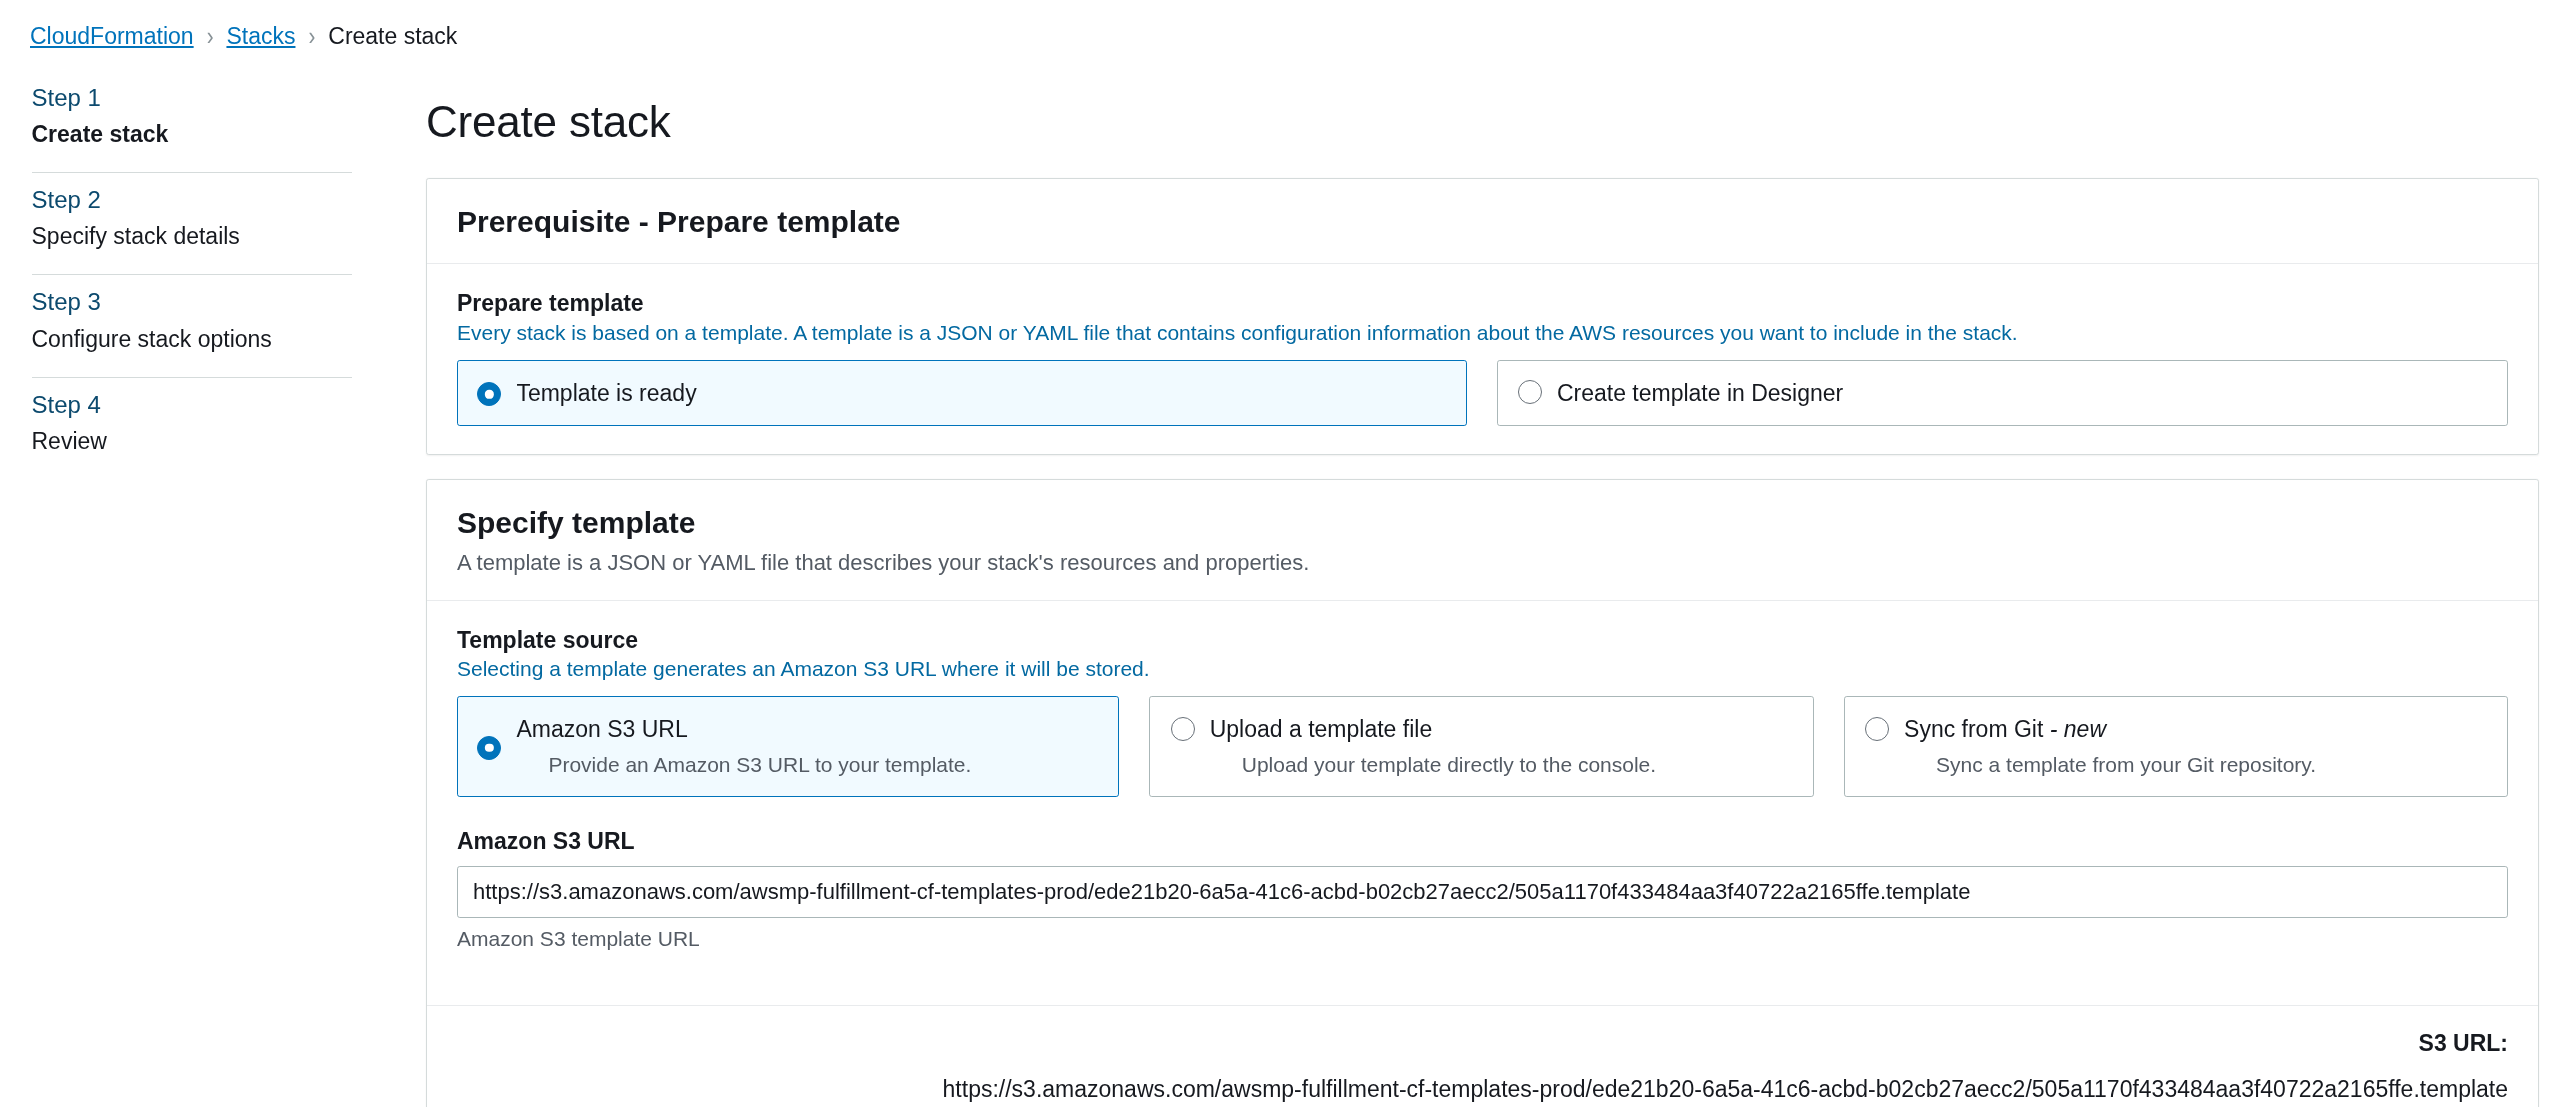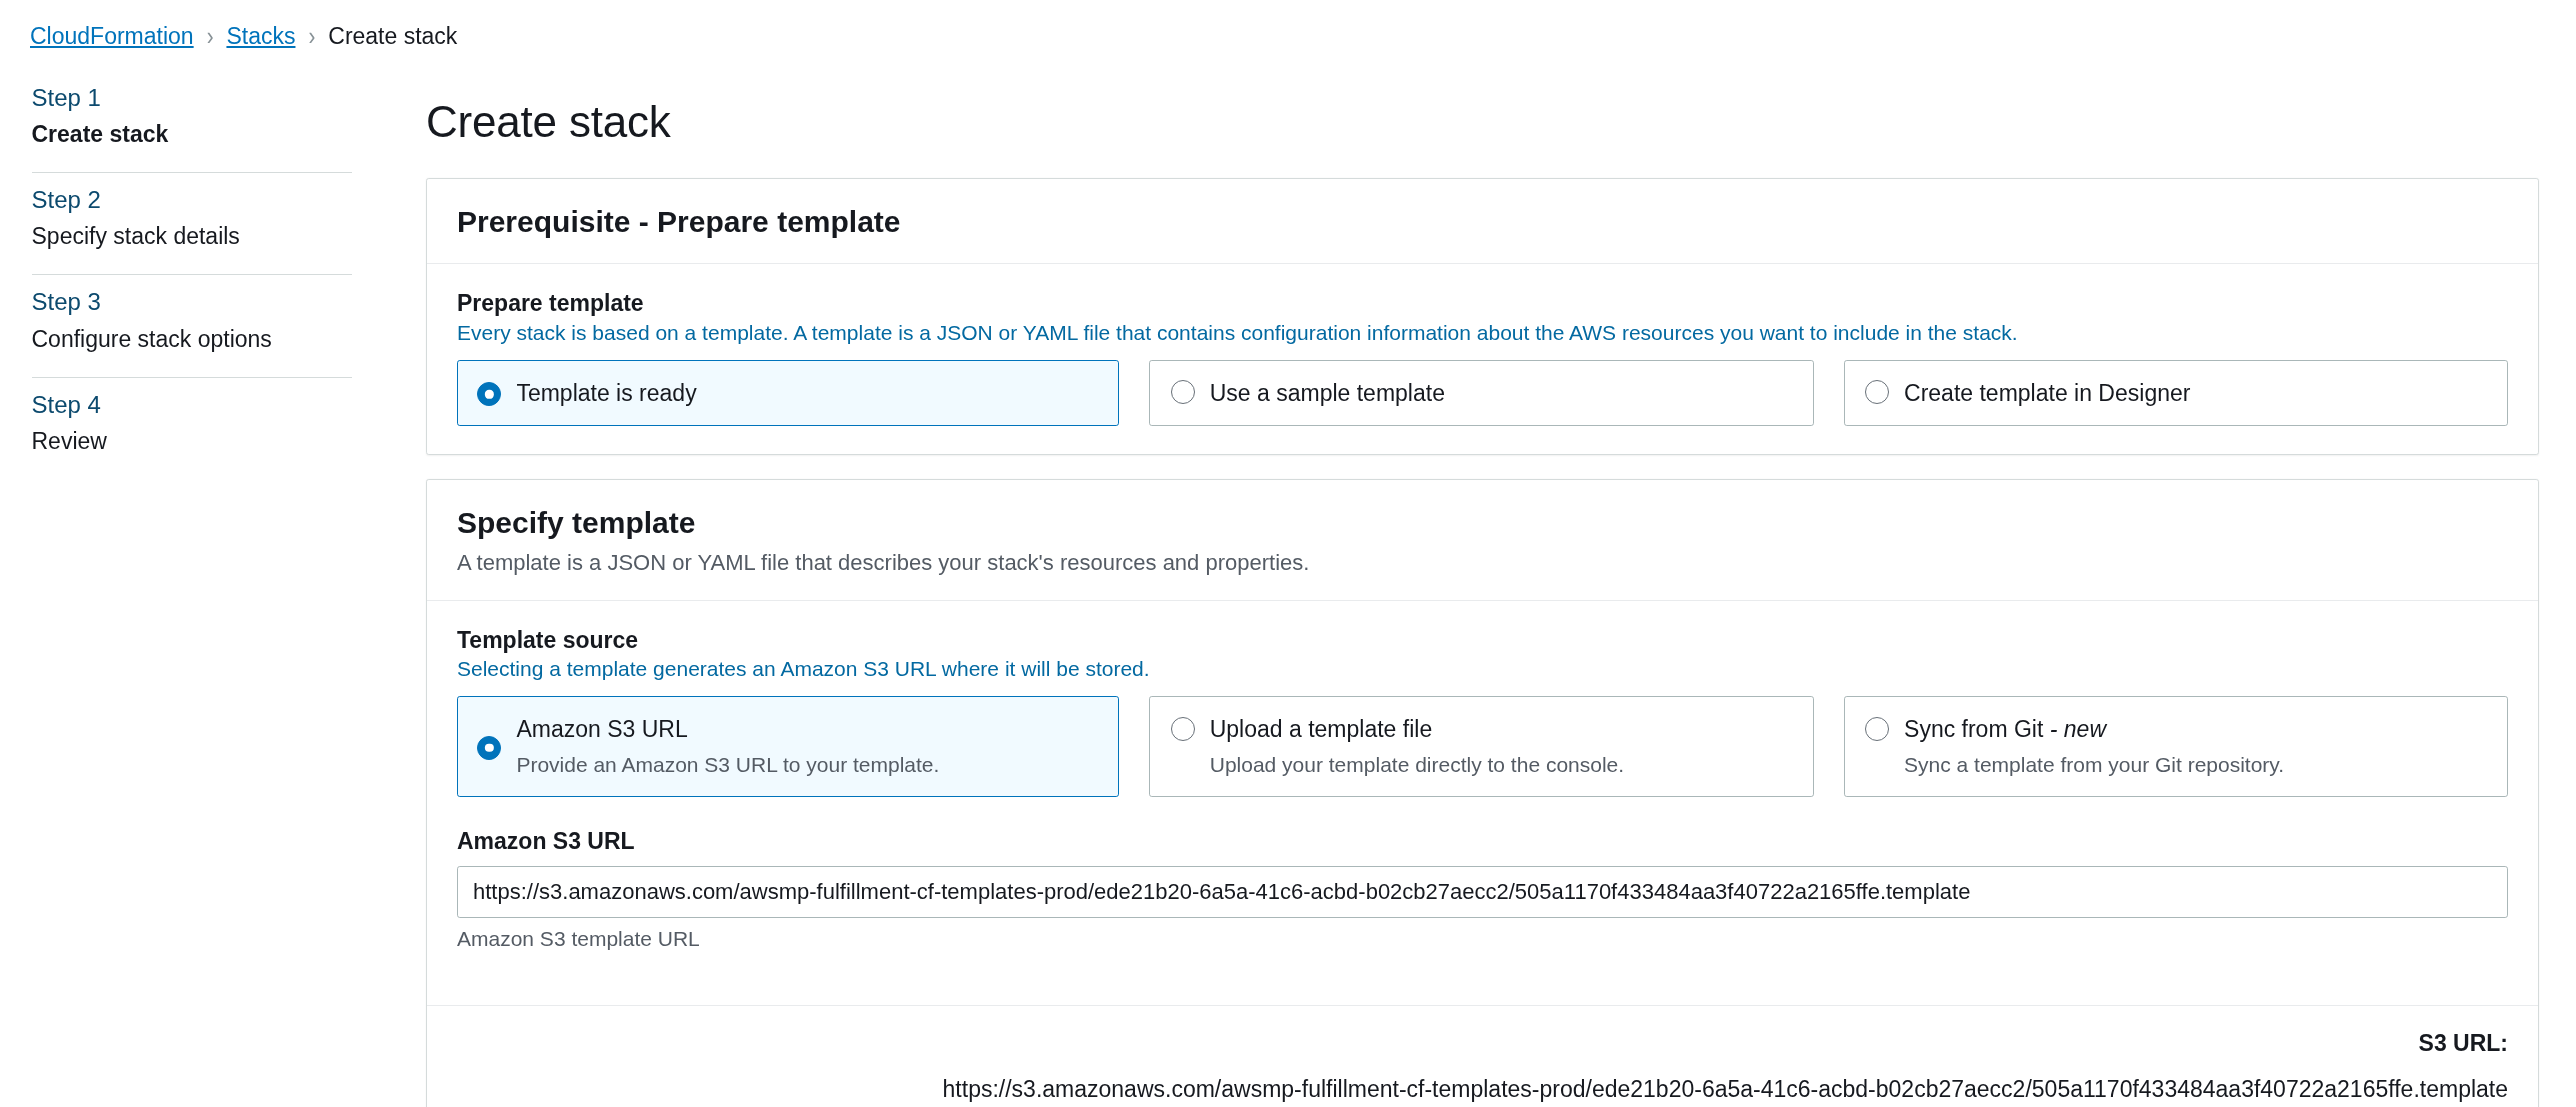--- a/index.html
+++ b/index.html
@@ -170,20 +170,21 @@
     color: #16191f;
   }
   .tile-label .new-tag {
     font-style: italic;
     color: #16191f;
   }
   .tile-sub {
     font-size: 21px;
     color: #545b64;
     margin-top: 5.6px;
+    margin-left: 32px;
   }
 
   
   .input-group { margin-top: 31.5px; }
   .input-label {
     font-size: 23px;
     font-weight: bold;
     margin-bottom: 11px;
   }
   .text-input {
@@ -283,26 +284,20 @@
         <div class="field-desc">Every stack is based on a template. A template is a JSON or YAML file that contains configuration information about the AWS resources you want to include in the stack.</div>
         <div class="tile-row">
 
           <div class="tile selected">
             <span class="radio checked"></span>
             <span class="tile-text">
               <span class="tile-label">Template is ready</span>
             </span>
           </div>
 
-          <div class="tile">
-            <span class="radio"></span>
-            <span class="tile-text">
-              <span class="tile-label">Use a sample template</span>
-            </span>
-          </div>
 
           <div class="tile">
             <span class="radio"></span>
             <span class="tile-text">
               <span class="tile-label">Create template in Designer</span>
             </span>
           </div>
 
         </div>
       </div>

